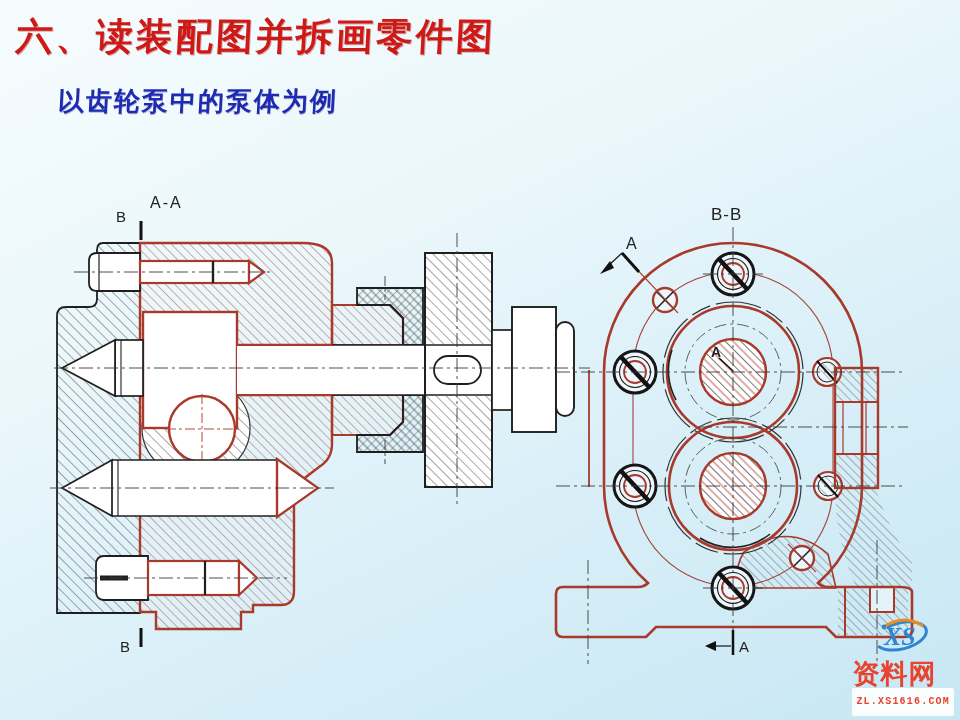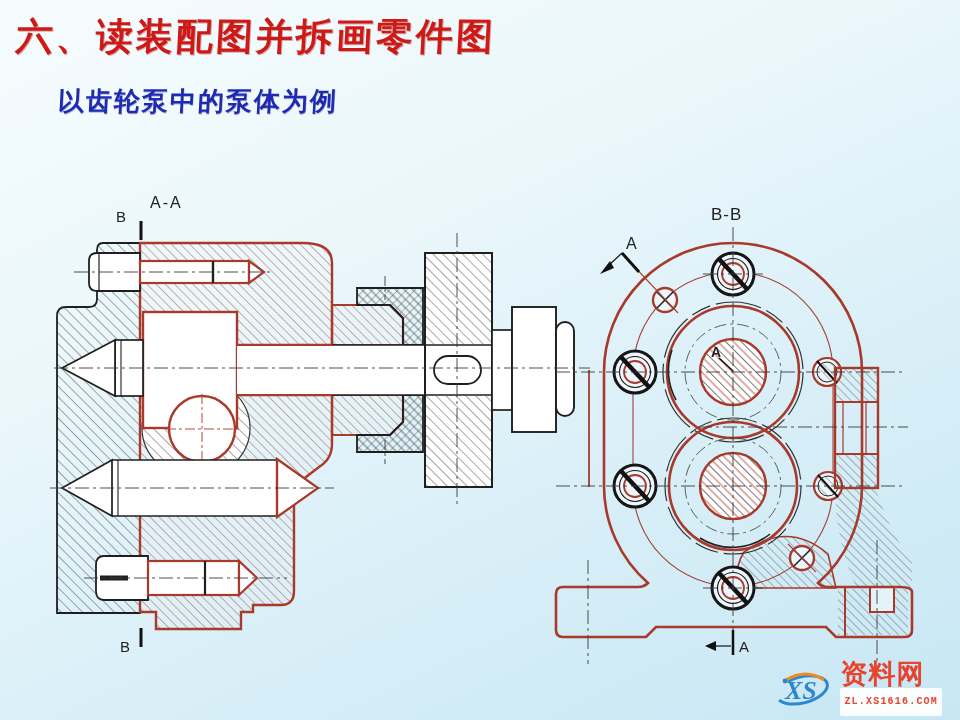--- a/index.html
+++ b/index.html
@@ -6,21 +6,21 @@
   .stage{position:relative;width:960px;height:720px;overflow:hidden;
          background:linear-gradient(155deg,#f6fcfe 0%,#eaf7fb 35%,#d9eff8 65%,#c7e7f4 100%);
          font-family:"Liberation Sans",sans-serif;}
   .title{position:absolute;left:16px;top:12px;font-size:37px;font-weight:900;
          color:#ce1a17;letter-spacing:3px;font-family:"DejaVu Sans","Liberation Sans",sans-serif;
          text-shadow:1px 1px 0 rgba(160,20,20,.35);transform:skewX(-3deg);}
   .subtitle{position:absolute;left:58px;top:84px;font-size:26px;font-weight:900;
          color:#1e2ab2;letter-spacing:2px;font-family:"DejaVu Sans","Liberation Sans",sans-serif;
          text-shadow:.5px .5px 0 rgba(20,20,120,.3);transform:skewX(-3deg);}
   svg.drawing{position:absolute;left:0;top:0;}
-  .wm{position:absolute;right:18px;bottom:4px;display:flex;align-items:center;gap:4px;}
+  .wm{position:absolute;right:6px;bottom:4px;display:flex;align-items:center;gap:4px;flex-direction:column;}
   .wm-col{display:flex;flex-direction:column;align-items:flex-start;line-height:1;}
   .wm-name{font-size:27px;font-weight:900;color:#e8432e;letter-spacing:1px;
            font-family:"DejaVu Sans","Liberation Sans",sans-serif;}
   .wm-url{font-size:10px;font-weight:700;color:#e8432e;background:rgba(255,255,255,.9);
           padding:9px 4px;border-radius:2px;letter-spacing:1.2px;margin-top:1px;
           font-family:"Liberation Mono","DejaVu Sans Mono",monospace;}
   text.lbl{font-family:"Liberation Sans",sans-serif;fill:#222;}
 </style>
 </head>
 <body>

